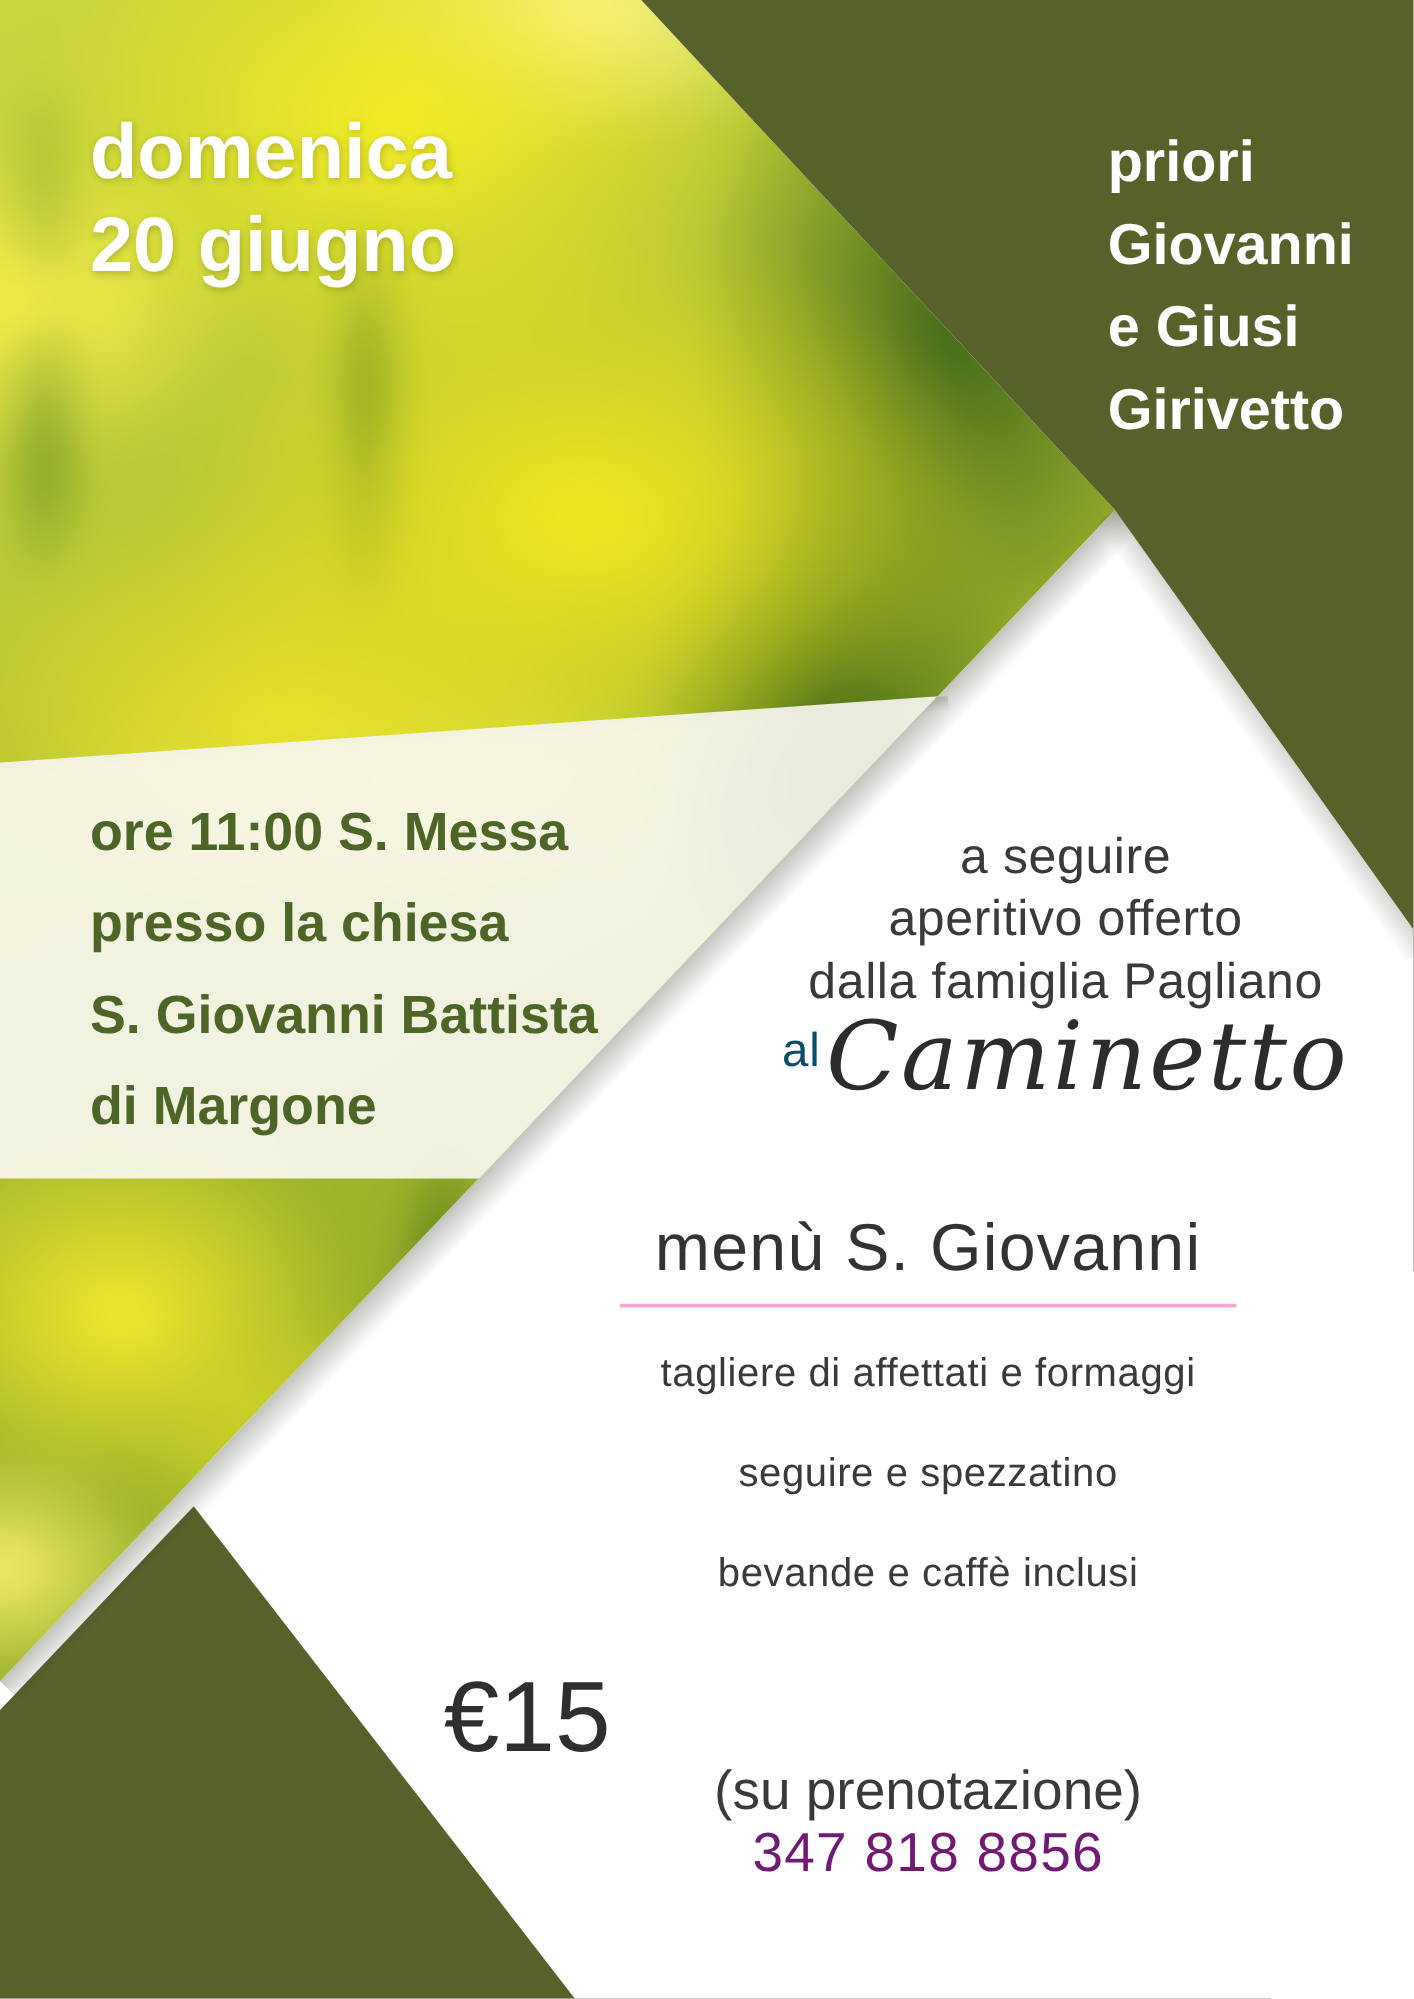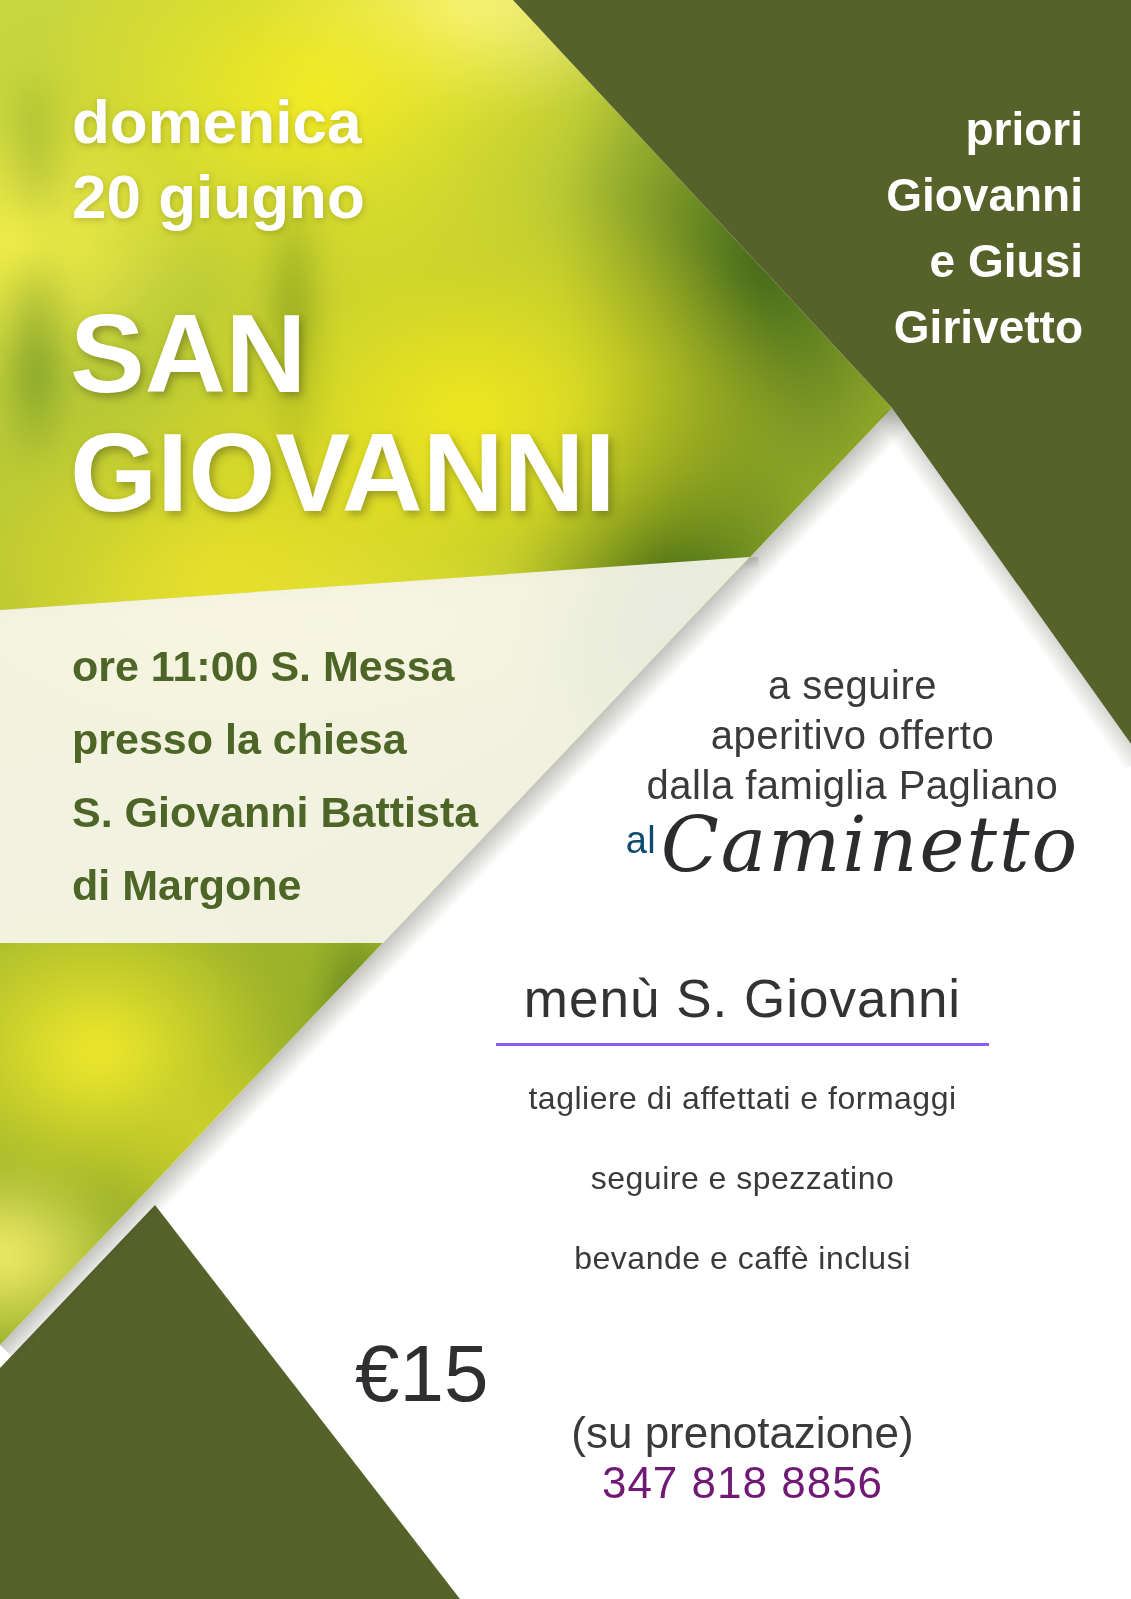--- a/index.html
+++ b/index.html
@@ -89,21 +89,21 @@
   }
   .title-block{
     left:70px;top:294px;
     color:#ffffff;font-weight:bold;font-size:112px;line-height:119px;
     letter-spacing:0px;
     text-shadow:3px 4px 9px rgba(55,60,20,0.40);
   }
   .priori-block{
     right:48px;top:96px;
     color:#ffffff;font-weight:bold;font-size:46px;line-height:66px;
-    text-align:right;
+    text-align:left;
   }
   .mass-block{
     left:72px;top:630px;
     color:#4d6526;font-weight:bold;font-size:43px;line-height:73px;
   }
   .aperitivo-block{
     left:570px;top:660px;width:565px;
     color:#3a3a3c;font-size:40px;line-height:50px;
     text-align:center;letter-spacing:0.5px;
   }
@@ -114,21 +114,21 @@
   .venue-al{font-size:38px;color:#0c4a6e;vertical-align:18px;letter-spacing:0.5px;}
   .venue-name{
     font-family:"DejaVu Serif", serif;font-style:italic;
     font-size:76px;letter-spacing:2px;color:#2c2c2e;
   }
   .menu-title-row{
     left:355px;top:968px;width:775px;text-align:center;
     color:#333335;font-size:53px;letter-spacing:1px;
   }
   .menu-title-row .underlined{
-    display:inline-block;border-bottom:3px solid #8b5cf6;padding:0 28px 14px 28px;
+    display:inline-block;border-bottom:3px solid #f9a8d4;padding:0 28px 14px 28px;
   }
   .menu-item{left:355px;width:775px;text-align:center;color:#3a3a3c;font-size:32px;letter-spacing:0.5px;}
   .mi-1{top:1080px;}
   .mi-2{top:1160px;}
   .mi-3{top:1240px;}
   .price-row{left:355px;top:1328px;width:775px;color:#2f2f31;font-size:80px;}
   .booking-row{left:355px;top:1408px;width:775px;text-align:center;color:#3a3a3c;font-size:44px;}
   .phone-row{left:355px;top:1458px;width:775px;text-align:center;color:#701a75;font-size:44px;letter-spacing:1px;}
 </style>
 </head>
@@ -145,24 +145,20 @@
   <div class="shadow-strip shadow-l1"></div>
   <div class="shadow-strip shadow-band-top"></div>
   <div class="olive-top"></div>
   <div class="pale-band"></div>
 
   <div class="txt date-block">
     <div>domenica</div>
     <div>20 giugno</div>
   </div>
 
-  <div class="txt title-block">
-    <div>SAN</div>
-    <div>GIOVANNI</div>
-  </div>
 
   <div class="txt priori-block">
     <div>priori</div>
     <div>Giovanni</div>
     <div>e Giusi</div>
     <div>Girivetto</div>
   </div>
 
   <div class="txt mass-block">
     <div>ore 11:00 S. Messa</div>

